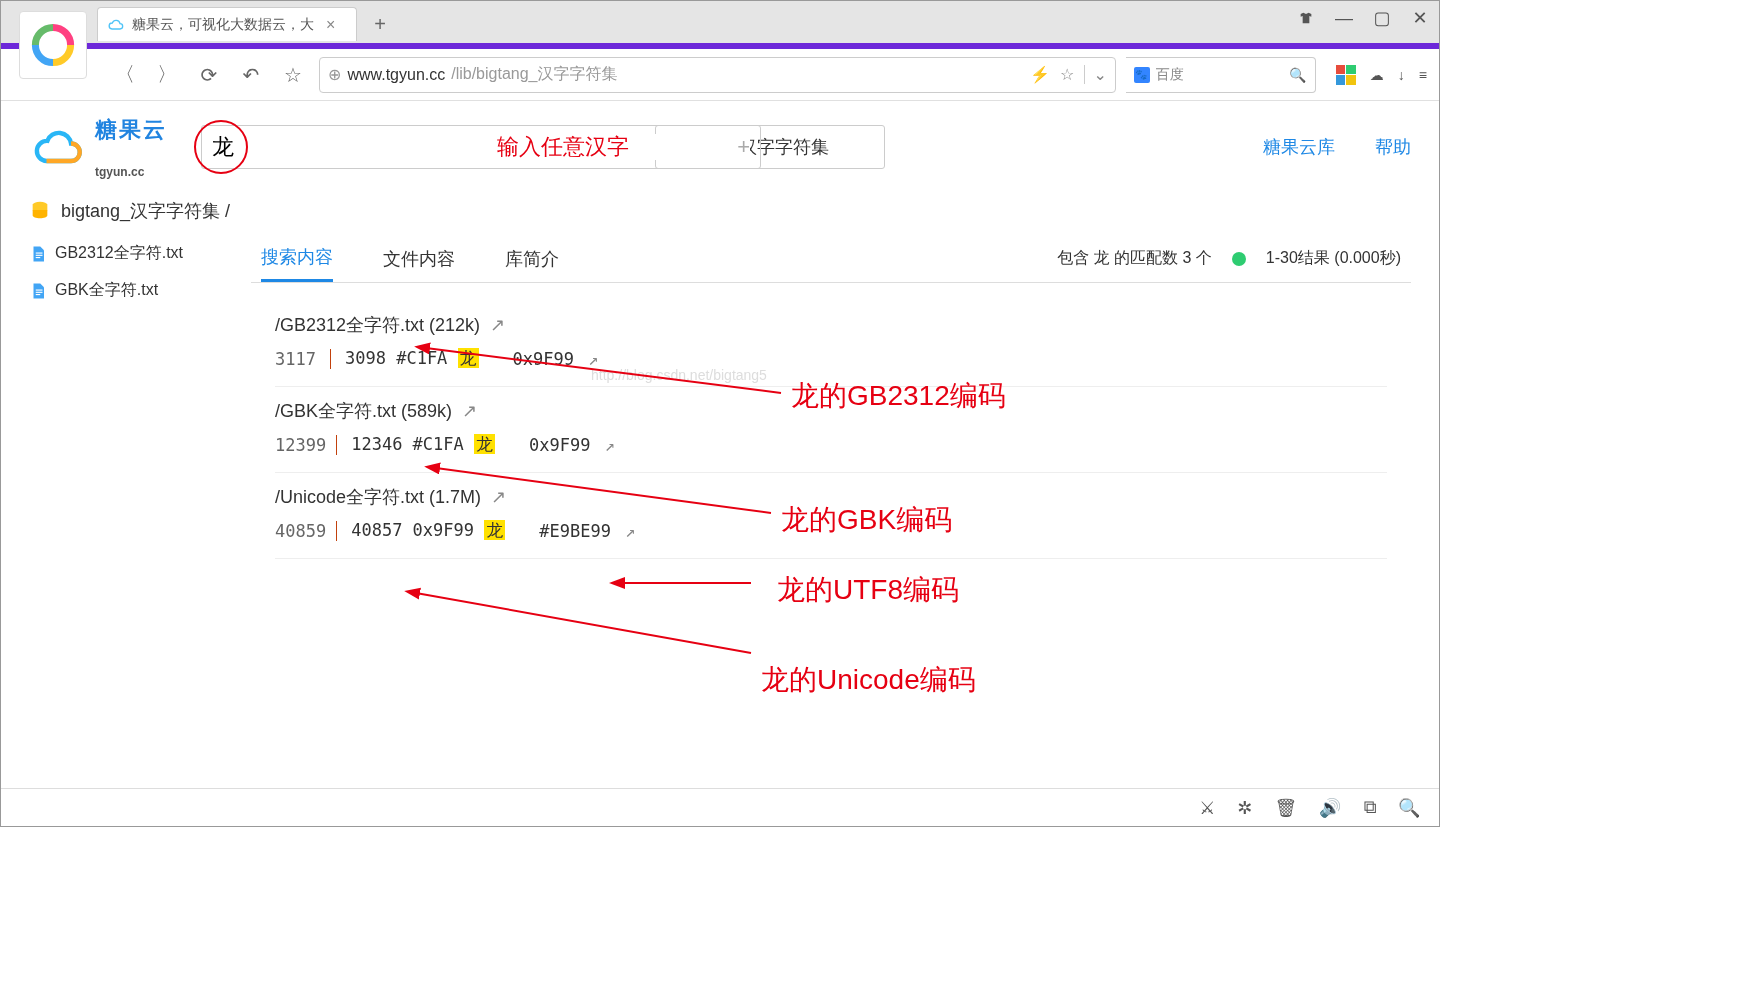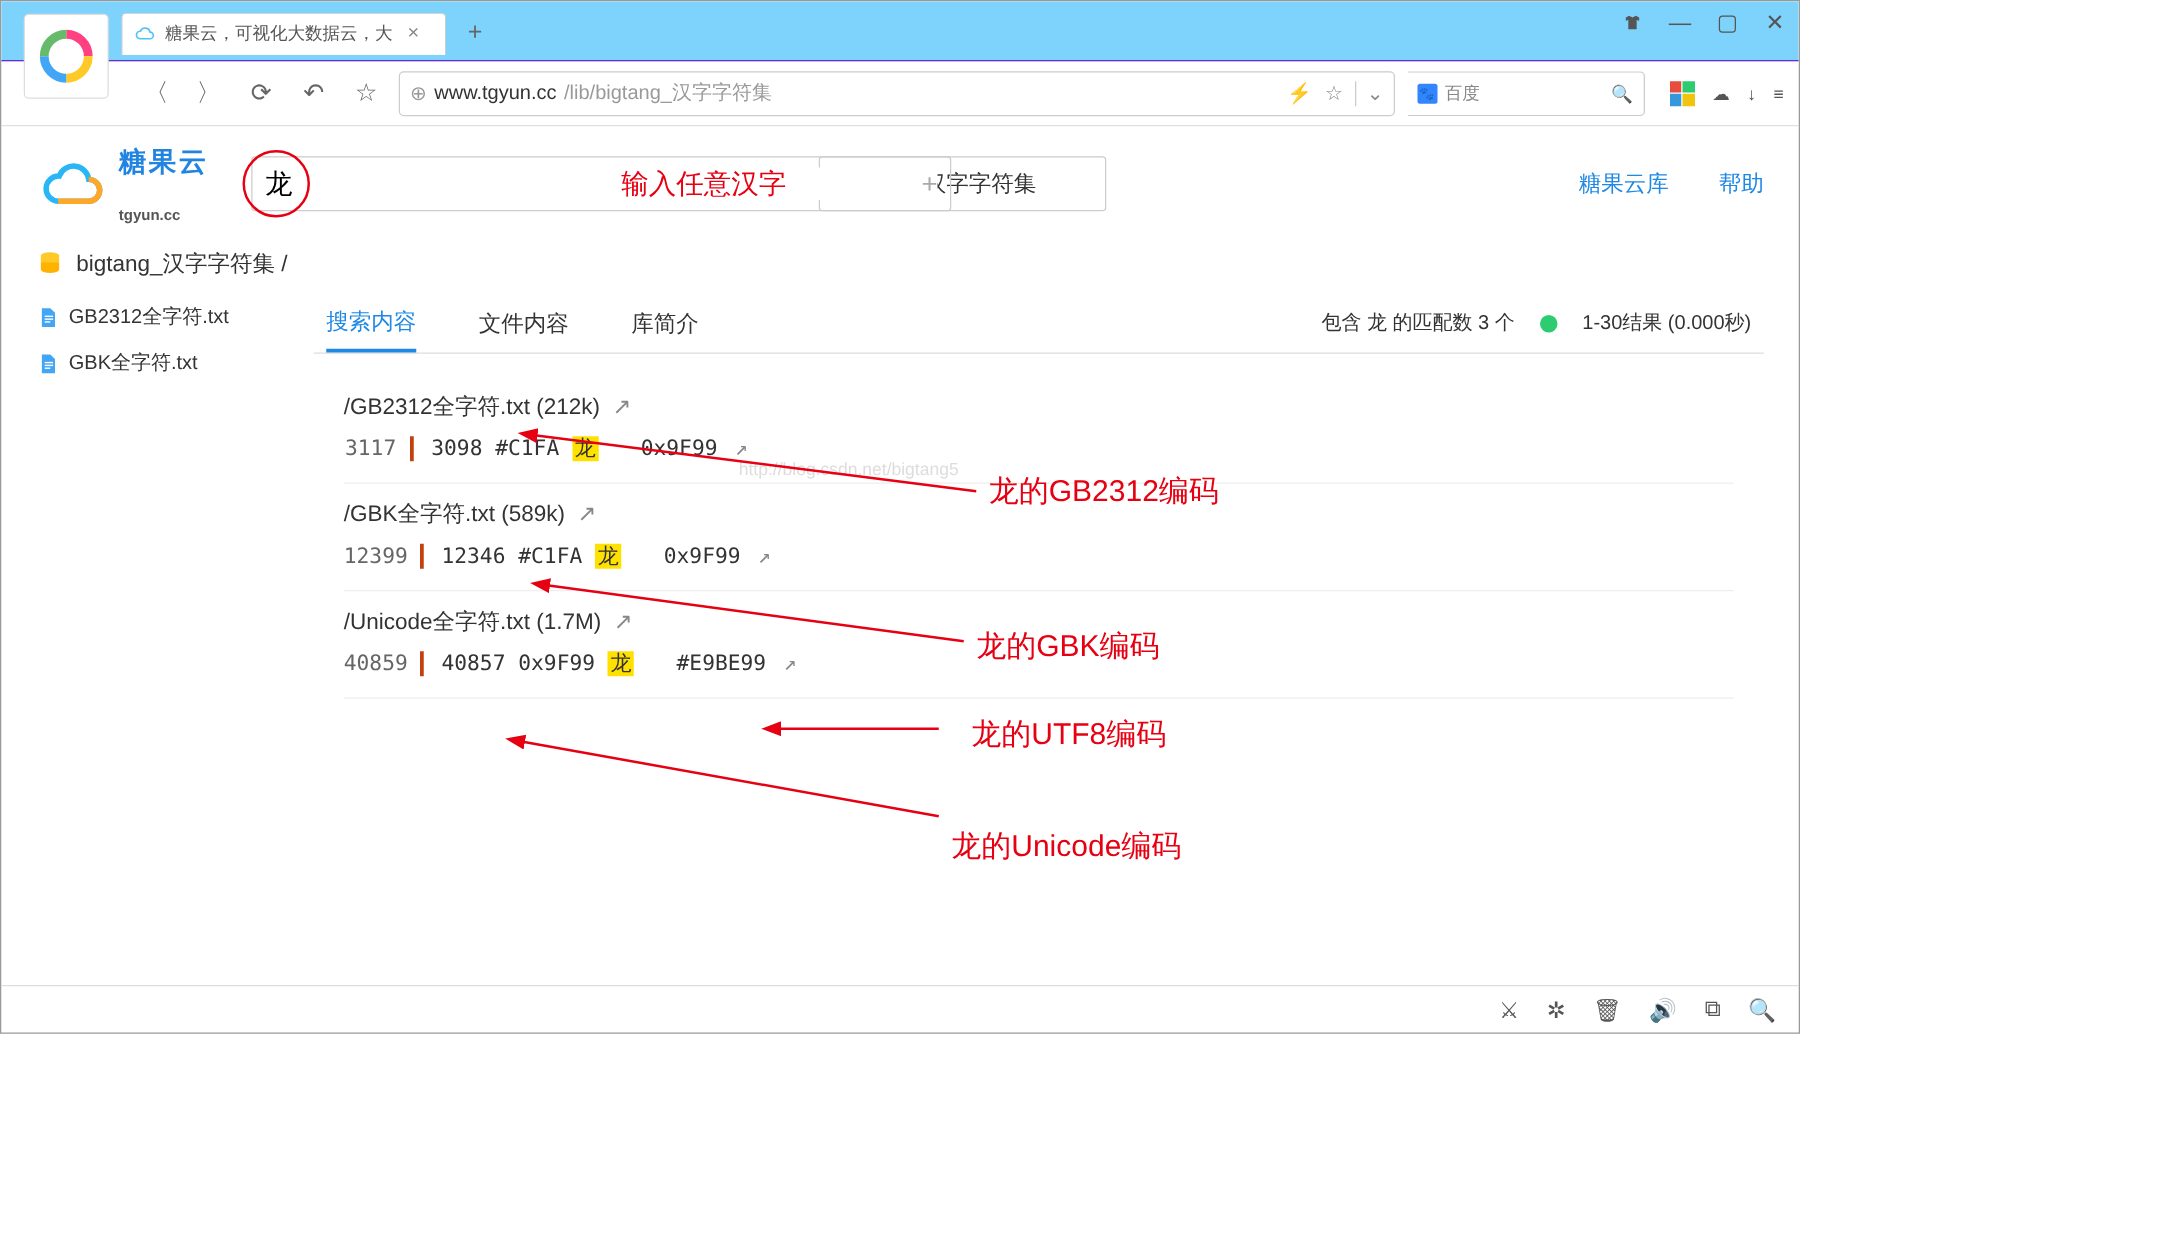--- a/index.html
+++ b/index.html
@@ -1,19 +1,19 @@
 <!DOCTYPE html>
 <html><head>
 <meta charset="utf-8">
 <style>
 * { box-sizing: border-box; margin: 0; padding: 0; }
 body { font-family: "Microsoft YaHei", Arial, sans-serif; font-size: 14px; background: #fff; color: #333; width: 1440px; height: 827px; overflow: hidden; border: 1px solid #999; position: relative; }
 
 
-.titlebar { height: 48px; display: flex; align-items: center; background: #7dd3fc; border-bottom: 1px solid #6d28d9; position: relative; }
+.titlebar { height: 48px; display: flex; align-items: flex-start; background: #e5e5e5; border-bottom: 6px solid #6d28d9; position: relative; }
 .browser-logo { width: 68px; height: 68px; background: #fff; border: 1px solid #ddd; border-radius: 4px; display:flex; align-items:center; justify-content:center; position: absolute; top: 10px; left: 18px; z-index: 5; }
 .browser-logo svg { width: 44px; height: 44px; }
 .tabstrip { display: flex; align-items: center; margin-left: 96px; height: 42px; padding-top: 4px; }
 .tab { height: 34px; background: #fff; border: 1px solid #ccc; border-bottom: none; border-radius: 4px 4px 0 0; display: flex; align-items: center; padding: 0 10px; gap: 8px; min-width: 260px; font-size: 14px; color: #555; }
 .tab-favicon { width: 16px; height: 16px; }
 .tab-close { color: #888; cursor: pointer; font-size: 16px; margin-left: 4px; }
 .newtab { width: 30px; height: 30px; display:flex; align-items:center; justify-content:center; color: #666; font-size: 20px; margin-left: 8px; cursor: pointer; }
 .window-controls { position: absolute; right: 8px; top: 6px; display: flex; gap: 16px; color: #555; }
 .window-controls span { width: 22px; height: 22px; display:flex; align-items:center; justify-content:center; cursor:pointer; font-size: 18px; }
 
@@ -61,25 +61,25 @@
 .tabs .tab-item { padding: 10px 0; font-size: 18px; cursor:pointer; color:#333; }
 .tabs .tab-item.active { color:#1e88e5; border-bottom: 3px solid #1e88e5; }
 .tabs .right { margin-left:auto; display:flex; align-items:center; gap: 20px; font-size:16px; }
 .green-dot { width:14px; height:14px; background:#2ecc71; border-radius:50%; display:inline-block; }
 
 .results { padding: 18px 24px; position: relative; }
 .result { padding: 12px 0 16px; border-bottom: 1px solid #eee; }
 .result-title { font-size: 18px; display:flex; align-items:center; gap: 10px; }
 .ext-icon { color:#888; cursor:pointer; }
 .result-line { display:flex; align-items:center; gap: 14px; margin-top: 10px; font-size: 17px; font-family: Consolas, monospace; }
-.line-num { color:#666; border-right: 3px solid #c2410c; padding-right: 10px; min-width: 56px; text-align: center; }
+.line-num { color:#666; border-right: 1px solid #c2410c; padding-right: 10px; min-width: 56px; text-align: left; }
 .hl { background: #ffe100; padding: 0 2px; }
 
 
-.anno { position:absolute; color:#e60012; font-size:24px; pointer-events:none; }
+.anno { position:absolute; color:#e60012; font-size:28px; pointer-events:none; }
 
 
 .statusbar { position:absolute; bottom:0; left:0; right:0; height: 38px; border-top:1px solid #ddd; display:flex; align-items:center; justify-content:flex-end; gap: 22px; padding: 0 18px; color:#555; font-size:18px; }
 .statusbar span { cursor:pointer; }
 
 
 .overlay { position:absolute; left:0; top:0; pointer-events:none; }
 </style>
 </head>
 <body>

